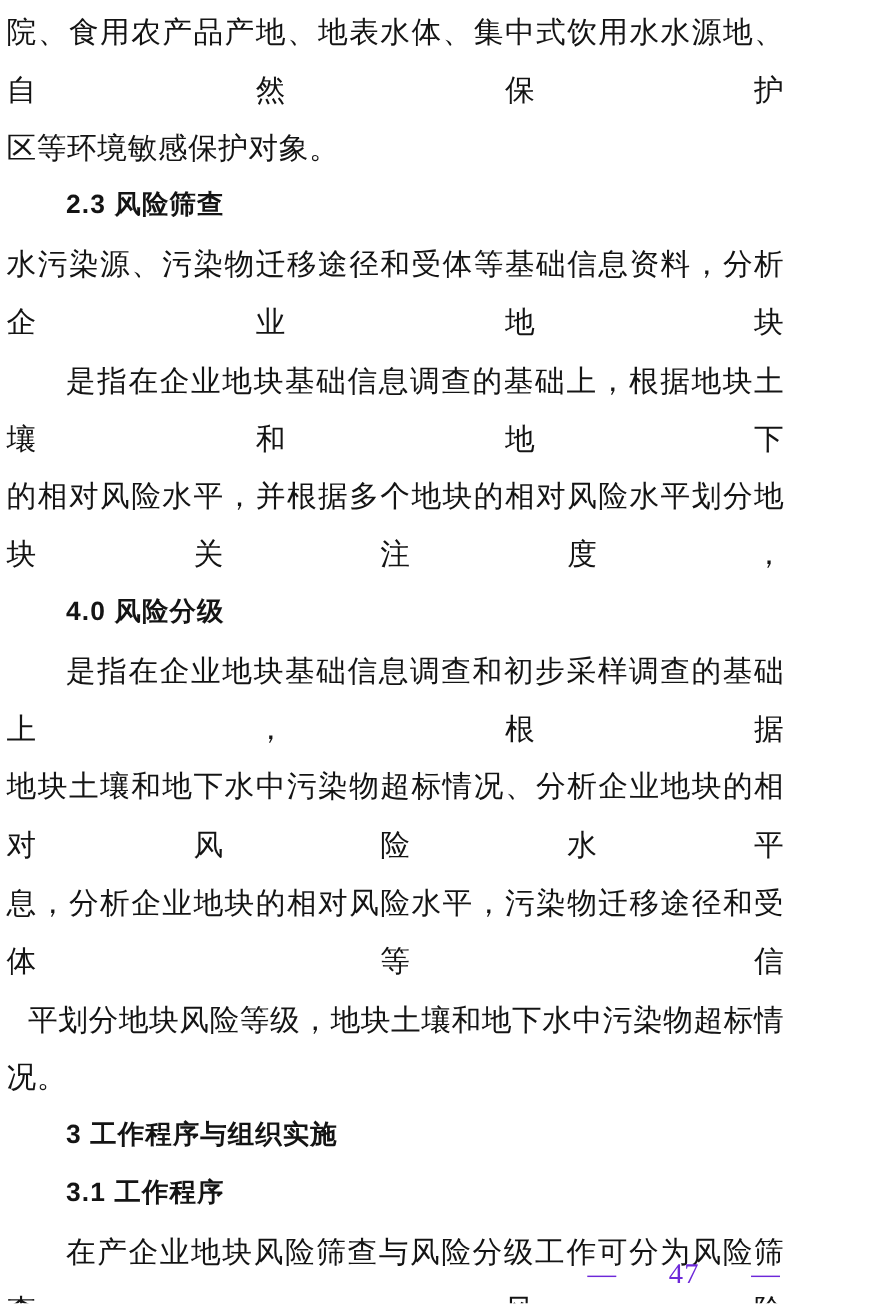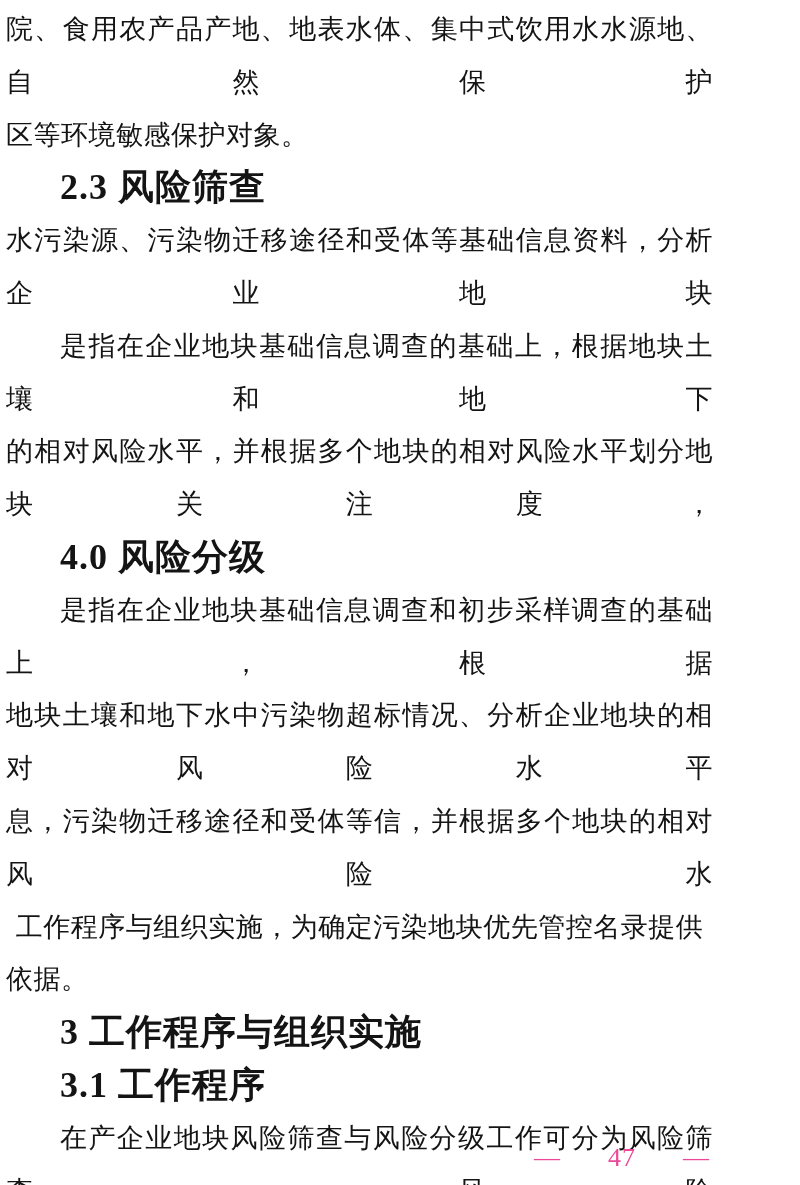--- a/index.html
+++ b/index.html
@@ -29,67 +29,67 @@
     text-align: left;
   }
   
   .full {
     text-align: justify;
     text-align-last: justify;
     text-justify: inter-character;
   }
   
   .last {
-    text-align: center;
+    text-align: right;
     text-align-last: left;
   }
   
   .indent {
     text-indent: 54px;
   }
   .heading {
-    font-family: Liberation Serif, serif;
+    font-family: Liberation Sans, sans-serif;
     font-weight: bold;
-    font-size: 36px;
+    font-size: 24px;
     padding-left: 54px;
     text-align: right;
     text-align-last: left;
     letter-spacing: 1px;
   }
   .page-number {
     position: absolute;
     top: 1143px;
     right: 10px;
     font-size: 26px;
     letter-spacing: 1px;
     word-spacing: 16px;
     white-space: pre;
-    color: #ec4899;
+    color: #6d28d9;
   }
 </style>
 </head>
 <body>
 
 <div class="page">
 
   <div class="line full">院、食用农产品产地、地表水体、集中式饮用水水源地、自然保护</div>
   <div class="line last">区等环境敏感保护对象。</div>
 
   <div class="line heading">2.3 风险筛查</div>
 
   <div class="line full">水污染源、污染物迁移途径和受体等基础信息资料，分析企业地块</div>
   <div class="line full indent">是指在企业地块基础信息调查的基础上，根据地块土壤和地下</div>
   <div class="line full">的相对风险水平，并根据多个地块的相对风险水平划分地块关注度，</div>
 
   <div class="line heading">4.0 风险分级</div>
 
   <div class="line full indent">是指在企业地块基础信息调查和初步采样调查的基础上，根据</div>
   <div class="line full">地块土壤和地下水中污染物超标情况、分析企业地块的相对风险水平</div>
-  <div class="line full">息，污染物迁移途径和受体等信，并根据多个地块的相对风险水</div>
-  <div class="line last">工作程序与组织实施，为确定污染地块优先管控名录提供依据。</div>
+  <div class="line full">息，分析企业地块的相对风险水平，污染物迁移途径和受体等信</div>
+  <div class="line last">平划分地块风险等级，地块土壤和地下水中污染物超标情况。</div>
 
   <div class="line heading">3 工作程序与组织实施</div>
   <div class="line heading">3.1 工作程序</div>
 
   <div class="line full indent">在产企业地块风险筛查与风险分级工作可分为风险筛查、风险</div>
 
   <div class="page-number">—  47  —</div>
 
 </div>
 

